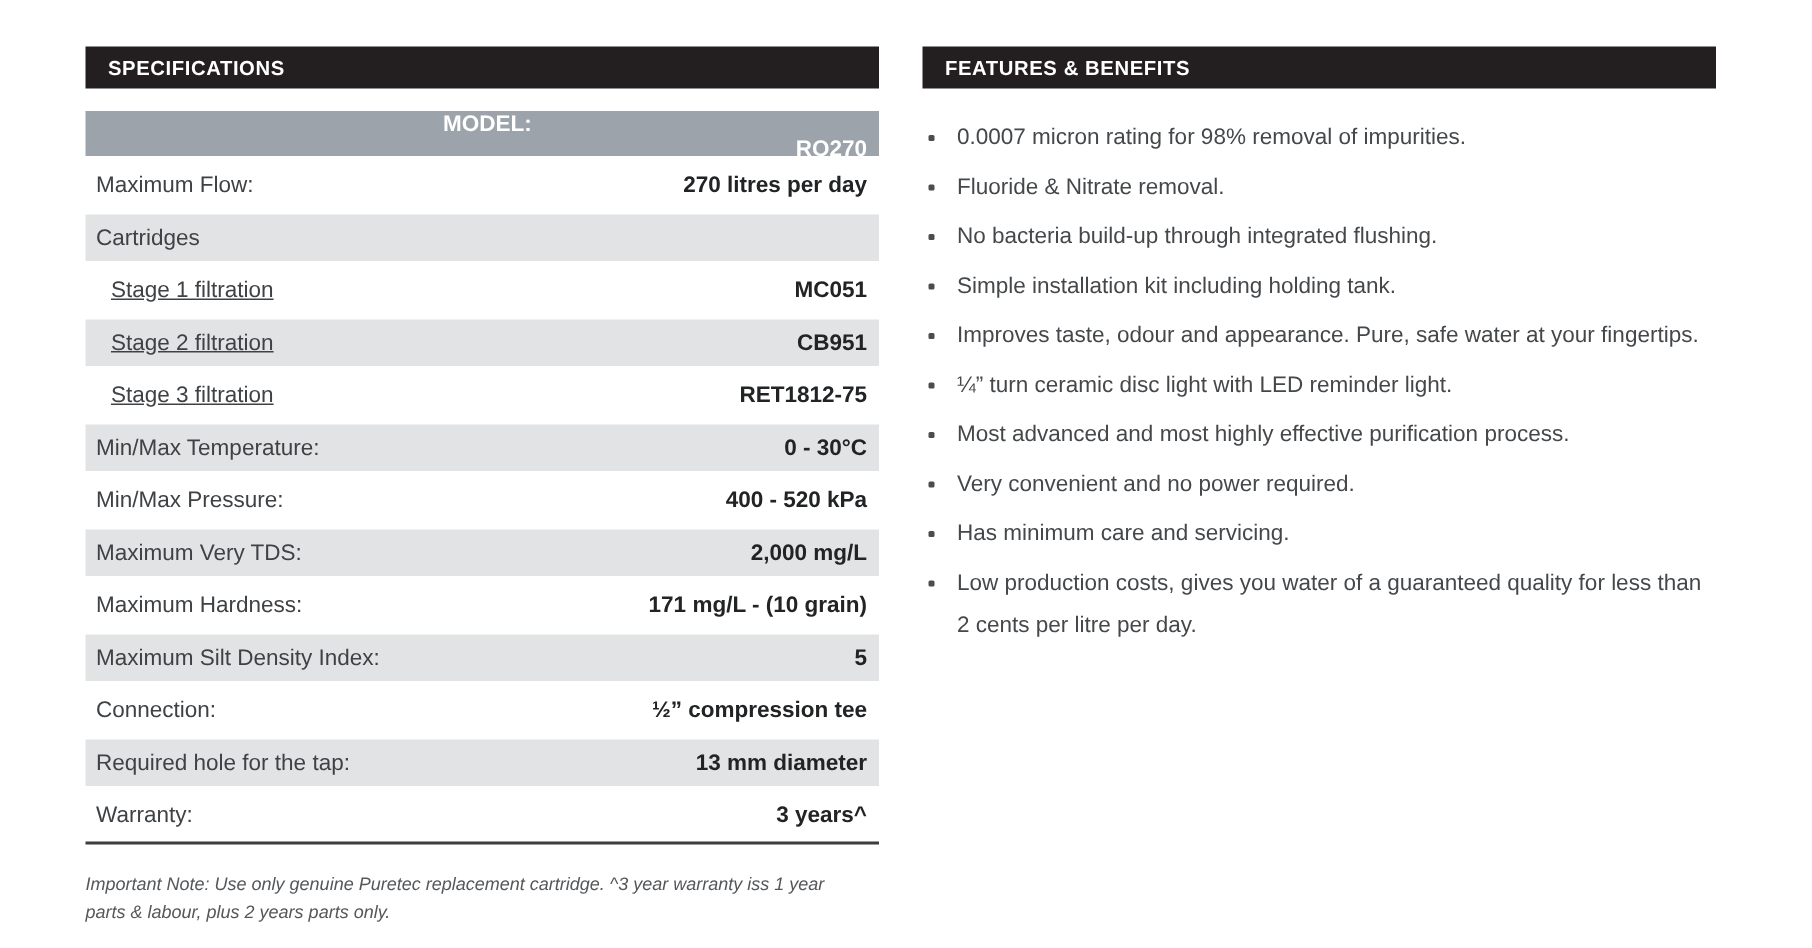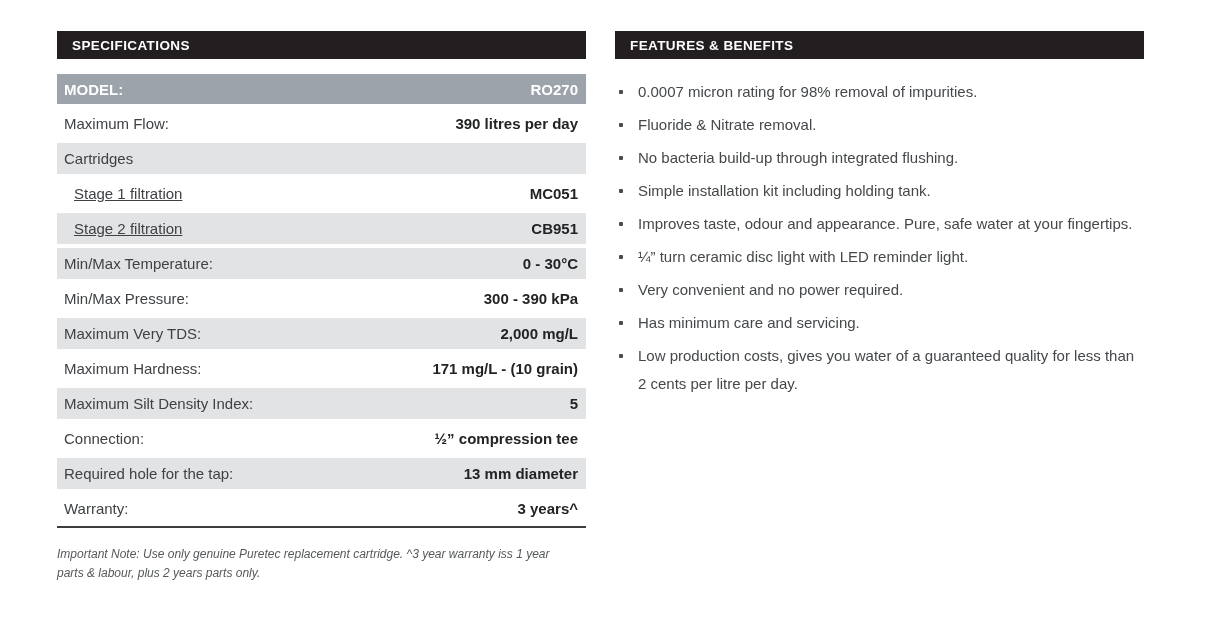--- a/index.html
+++ b/index.html
@@ -47,20 +47,21 @@
     font-weight: bold;
     color: var(--value-text, #212325);
     white-space: nowrap;
     text-align: right;
   }
   .spec-row.row-gray  { background: var(--stripe-row, #e2e3e4); }
   .spec-row.row-white { background: transparent; }
   .spec-row.row-model {
     background: var(--model-row, #9ca3ab);
     height: 30px;
+    flex-direction: column;
   }
   .spec-row.row-model .spec-label,
   .spec-row.row-model .spec-value {
     color: #ffffff;
     font-weight: bold;
   }
 
   .table-rule {
     border-top: 2px solid #3b3d3f;
     width: 100%;
@@ -104,47 +105,51 @@
   <section class="col col-left">
     <header class="section-header">SPECIFICATIONS</header>
     <div class="spec-rows">
   <div class="spec-row row-model">
     <span class="spec-label">MODEL:</span>
     <span class="spec-value">RO270</span>
   </div>
 
   <div class="spec-row row-white">
     <span class="spec-label">Maximum Flow:</span>
-    <span class="spec-value">390 litres per day</span>
+    <span class="spec-value">270 litres per day</span>
   </div>
 
   <div class="spec-row row-gray">
     <span class="spec-label">Cartridges</span>
     <span class="spec-value"></span>
   </div>
 
   <div class="spec-row row-white indent">
     <span class="spec-label">Stage 1 filtration</span>
     <span class="spec-value">MC051</span>
   </div>
 
   <div class="spec-row row-gray indent">
     <span class="spec-label">Stage 2 filtration</span>
     <span class="spec-value">CB951</span>
   </div>
 
+  <div class="spec-row row-white indent">
+    <span class="spec-label">Stage 3 filtration</span>
+    <span class="spec-value">RET1812-75</span>
+  </div>
 
   <div class="spec-row row-gray">
     <span class="spec-label">Min/Max Temperature:</span>
     <span class="spec-value">0 - 30°C</span>
   </div>
 
   <div class="spec-row row-white">
     <span class="spec-label">Min/Max Pressure:</span>
-    <span class="spec-value">300 - 390 kPa</span>
+    <span class="spec-value">400 - 520 kPa</span>
   </div>
 
   <div class="spec-row row-gray">
     <span class="spec-label">Maximum Very TDS:</span>
     <span class="spec-value">2,000 mg/L</span>
   </div>
 
   <div class="spec-row row-white">
     <span class="spec-label">Maximum Hardness:</span>
     <span class="spec-value">171 mg/L - (10 grain)</span>
@@ -200,20 +205,24 @@
   <li class="feature-item">
     <span class="bullet"></span>
     <span class="feature-text">Improves taste, odour and appearance. Pure, safe water at your fingertips.</span>
   </li>
 
   <li class="feature-item">
     <span class="bullet"></span>
     <span class="feature-text">¼” turn ceramic disc light with LED reminder light.</span>
   </li>
 
+  <li class="feature-item">
+    <span class="bullet"></span>
+    <span class="feature-text">Most advanced and most highly effective purification process.</span>
+  </li>
 
   <li class="feature-item">
     <span class="bullet"></span>
     <span class="feature-text">Very convenient and no power required.</span>
   </li>
 
   <li class="feature-item">
     <span class="bullet"></span>
     <span class="feature-text">Has minimum care and servicing.</span>
   </li>

